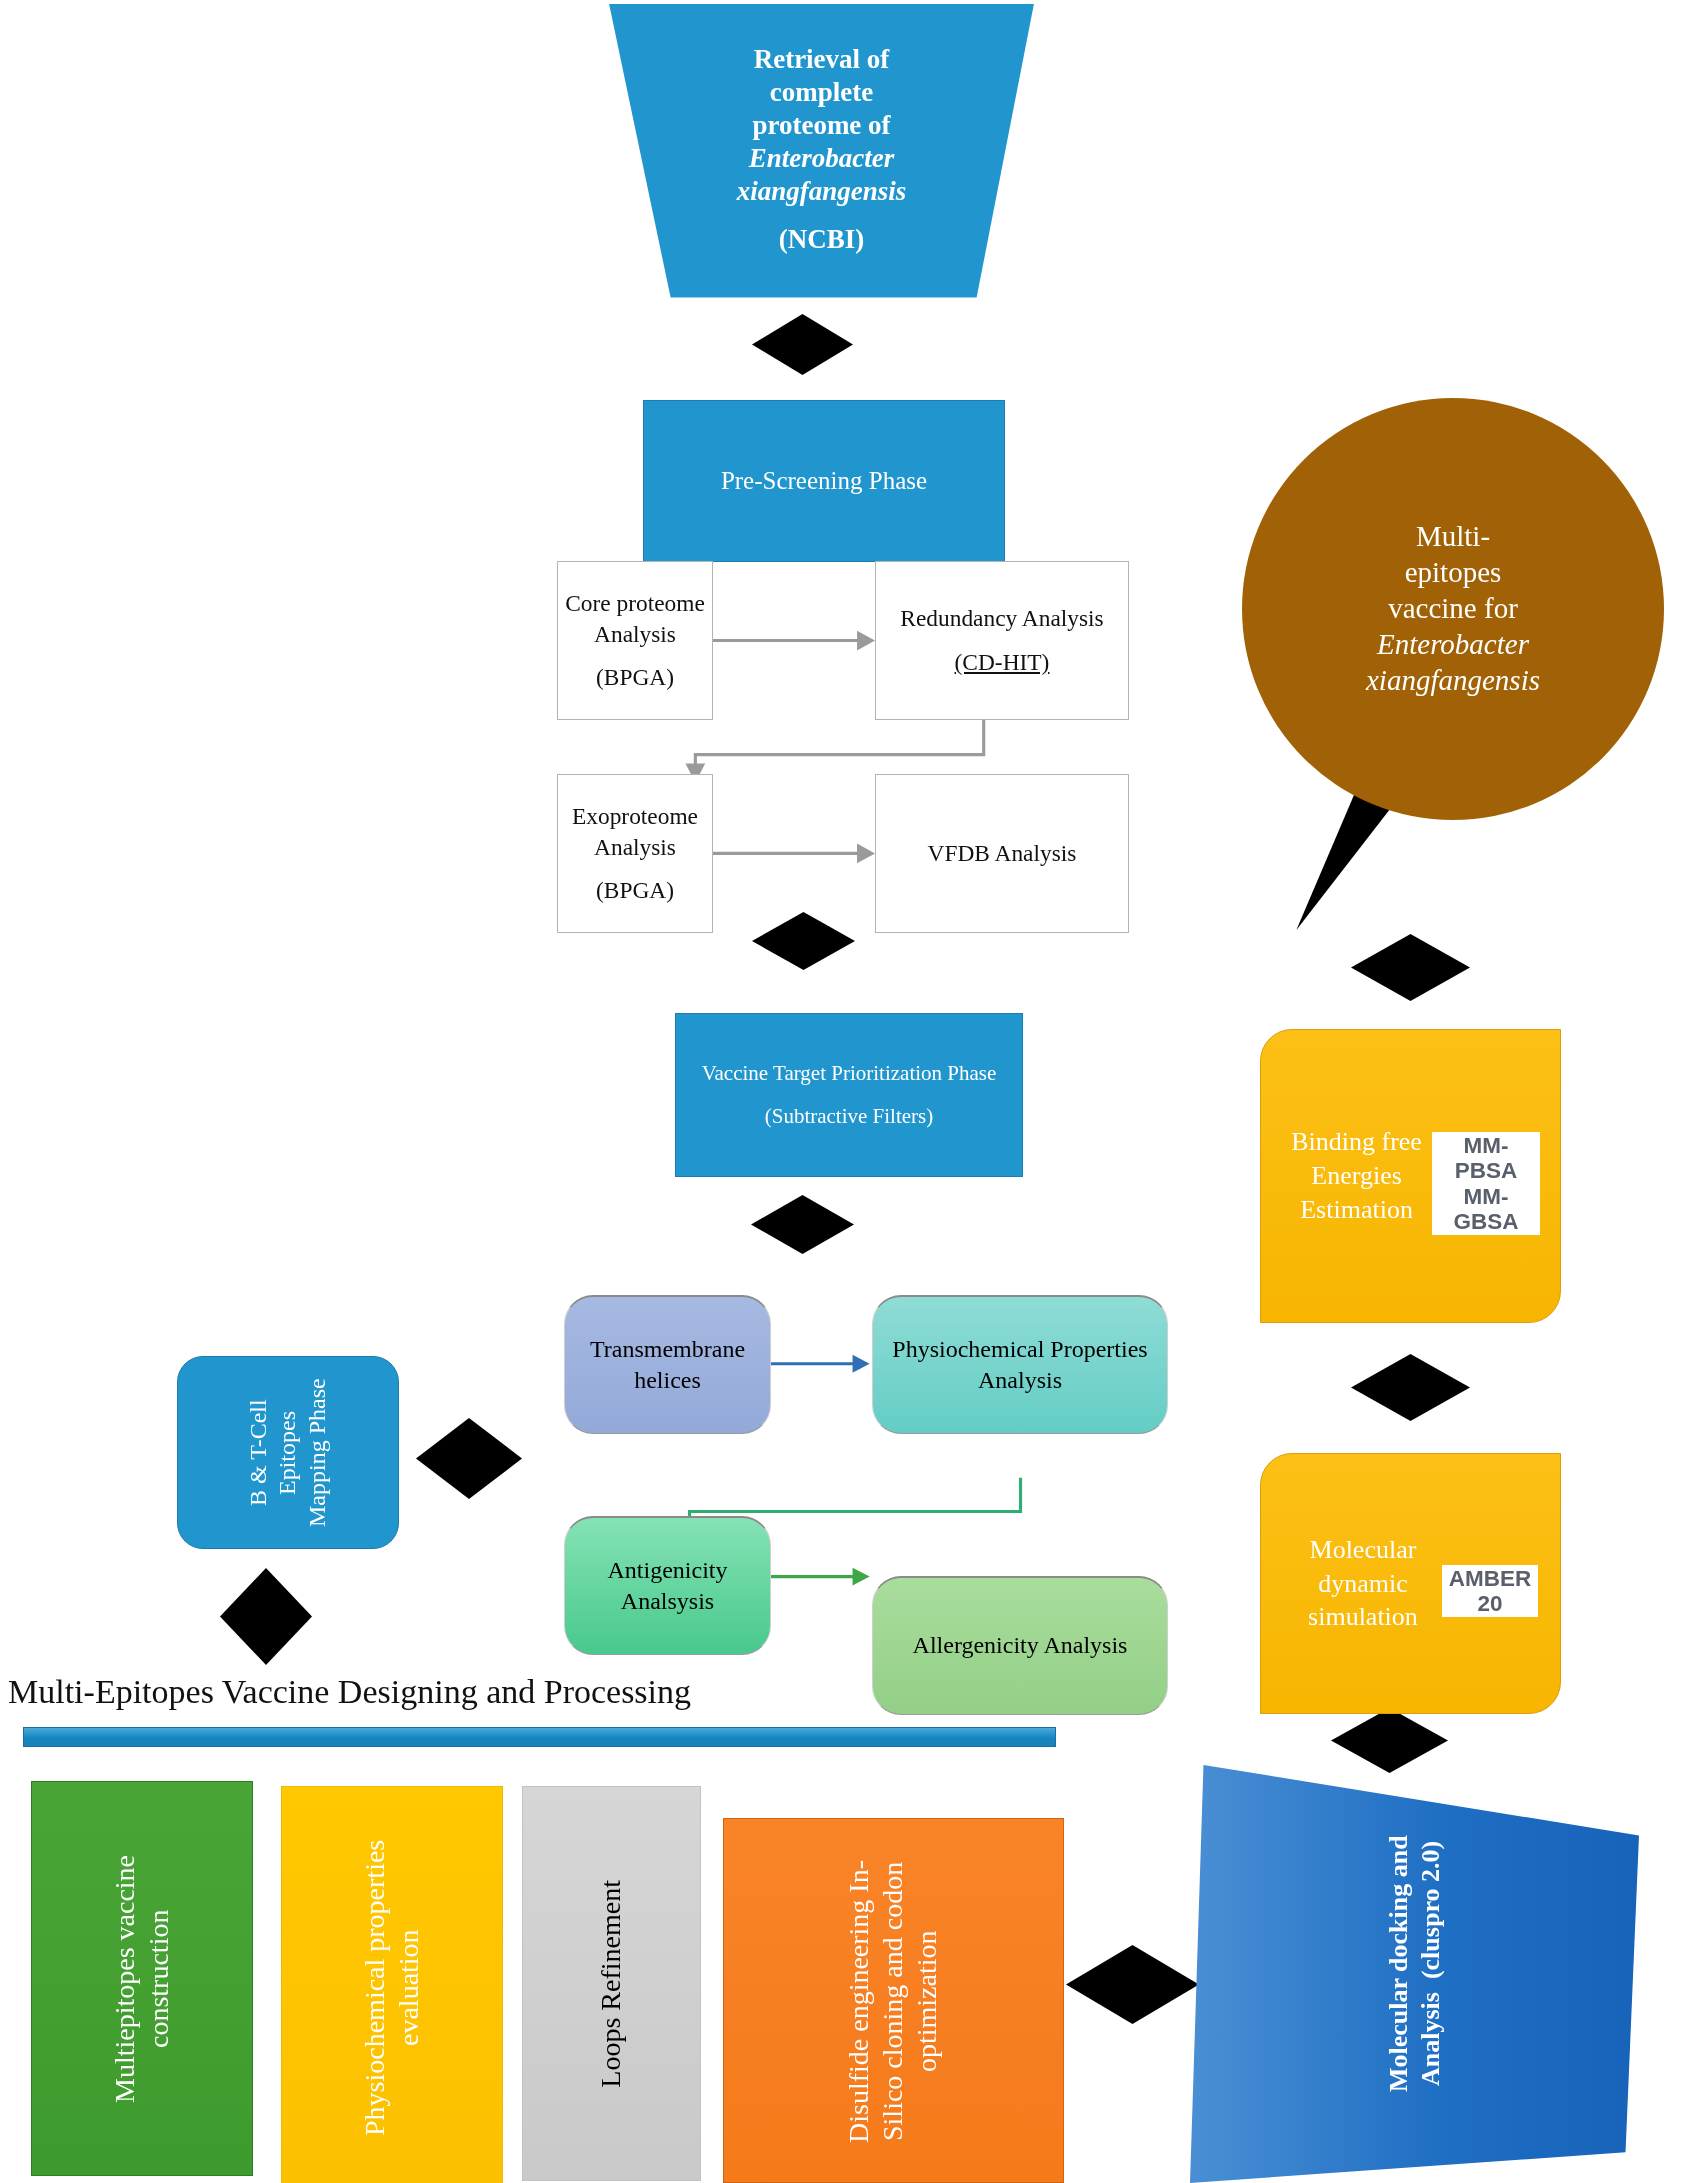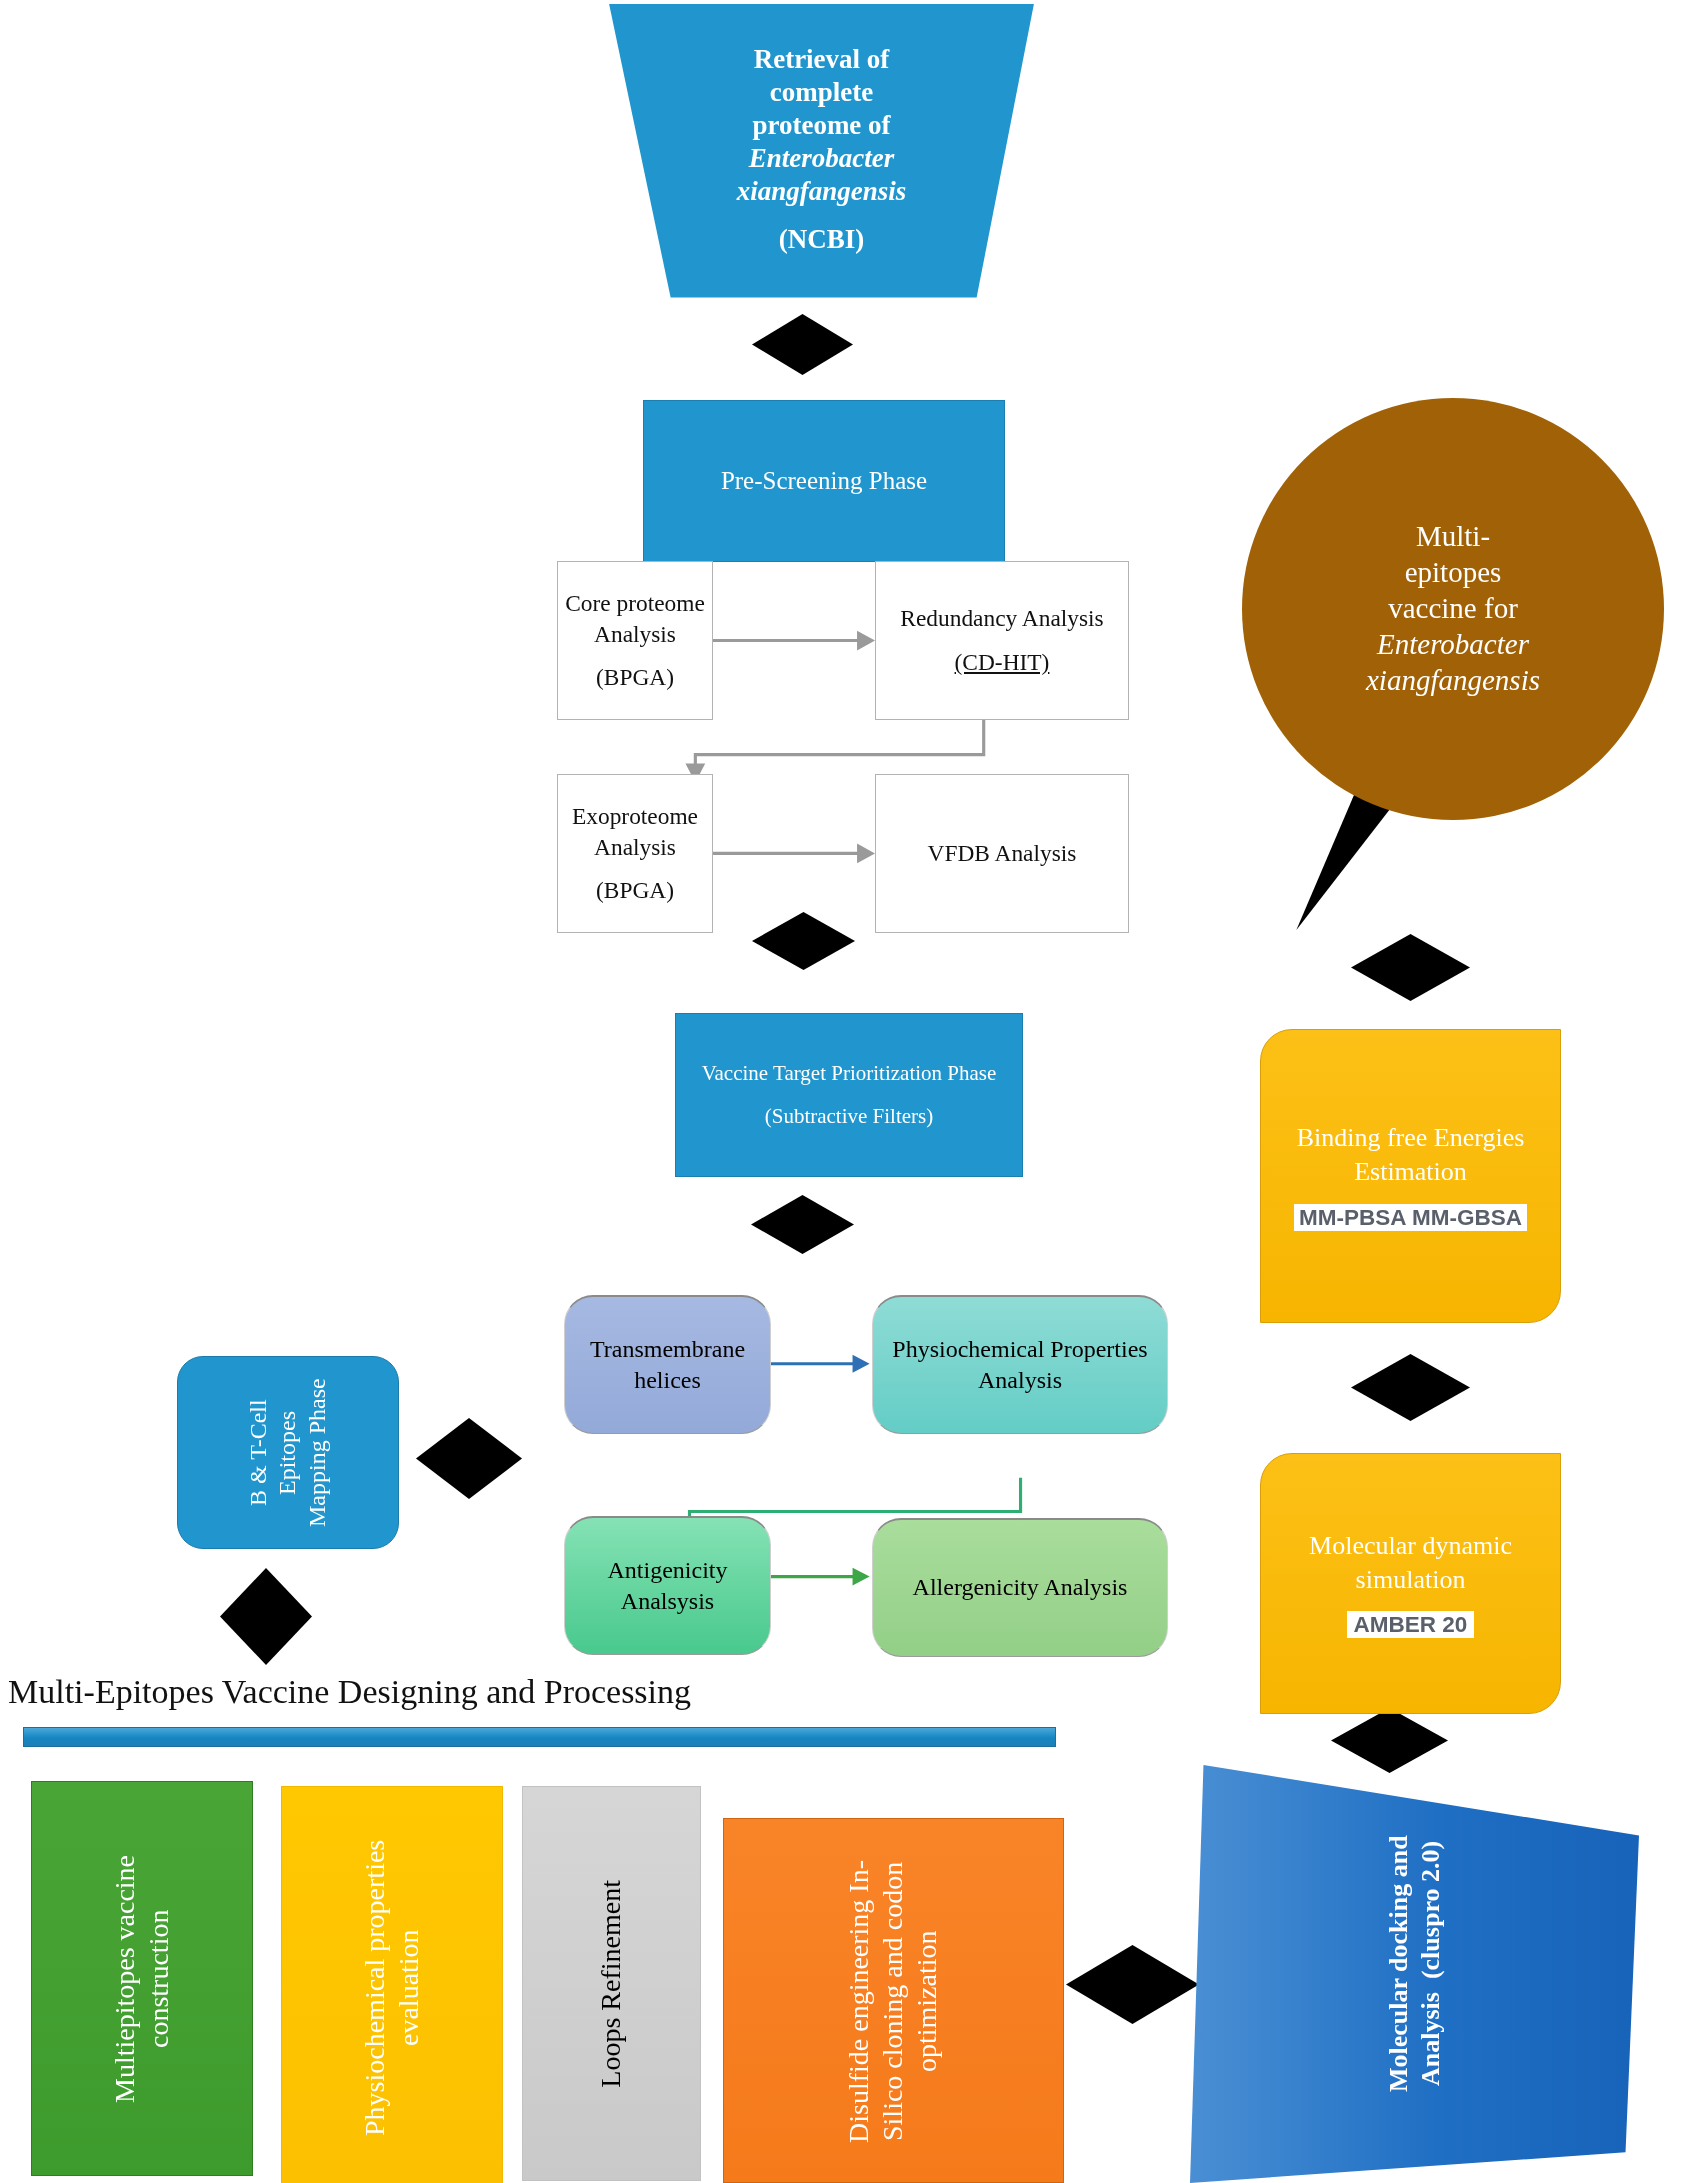--- a/index.html
+++ b/index.html
@@ -28,21 +28,21 @@
   }
   .bubble-tail{
     background:#000;
     clip-path:polygon(62% 0%, 100% 6%, 8% 100%);
   }
   
   .orng{
     background:linear-gradient(180deg,#fcc016 0%,#f7b500 100%);
     border:1.3px solid #d99e08;color:#fff;line-height:1.3;
     border-radius:32px 0 32px 0;
-    flex-direction:column;
+    flex-direction:row;
   }
   .tagchip{
     background:#fff;color:#595f6b;font-family:"Liberation Sans",sans-serif;
     font-weight:bold;line-height:1.12;display:inline-block;
   }
   
   .rblue{
     background:#2196ce;border:1.3px solid #1b7cab;border-radius:26px;color:#fff;
   }
   .vtext{
@@ -170,21 +170,21 @@
   </div>
 
   <div class="abs cell cell-teal ctr" style="left:872px;top:1295px;width:296px;height:139px;font-size:24px;padding:0 18px;">
     <span>Physiochemical Properties Analysis</span>
   </div>
 
   <div class="abs cell cell-green ctr" style="left:564px;top:1516px;width:207px;height:139px;font-size:24px;padding:0 7.2px;">
     <span>Antigenicity Analsysis</span>
   </div>
 
-  <div class="abs cell cell-olive ctr" style="left:872px;top:1518px;width:296px;height:139px;font-size:24px;padding:0 7.2px;">
+  <div class="abs cell cell-olive ctr" style="left:872px;top:1576px;width:296px;height:139px;font-size:24px;padding:0 7.2px;">
     <span>Allergenicity Analysis</span>
   </div>
 
   <div class="abs caption" style="left:8px;top:1673px;width:1033px;height:31px;font-size:34px;">
     <span>Multi-Epitopes Vaccine Designing and Processing</span>
   </div>
 
   <div class="abs bluebar" style="left:23.4px;top:1727px;width:1033px;height:20px;"></div>
 
   <div class="abs vbar vbar-green ctr" style="left:31px;top:1781px;width:222px;height:395px;font-size:28px;">

